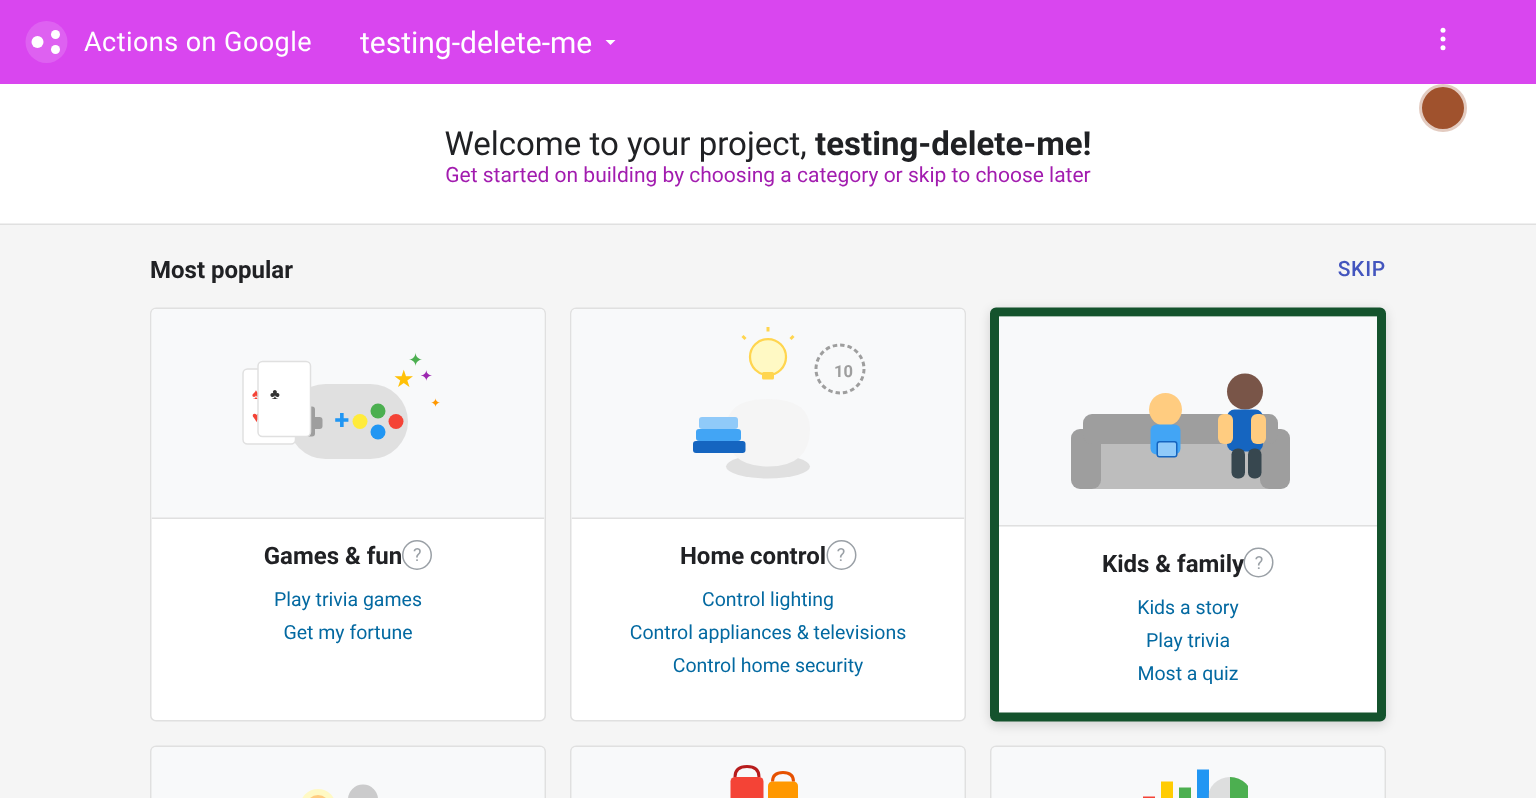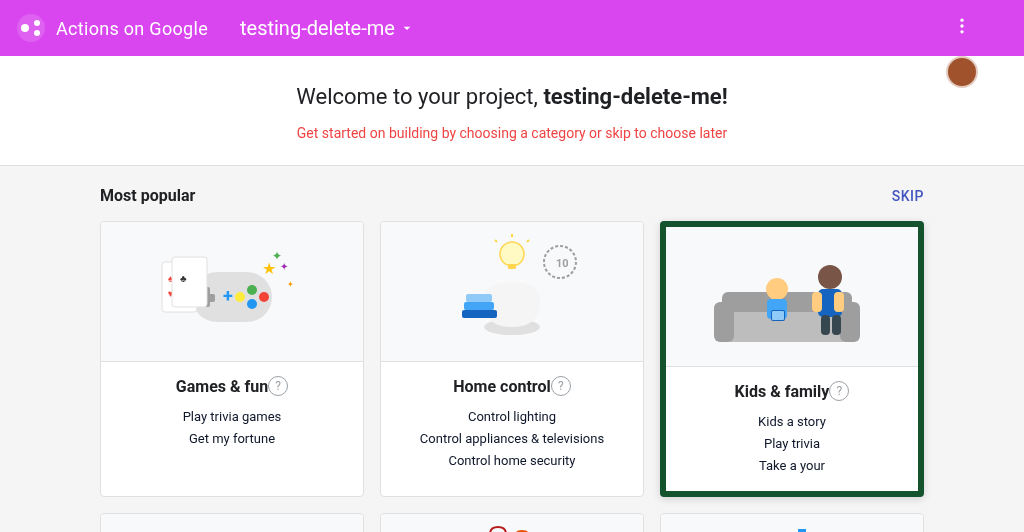--- a/index.html
+++ b/index.html
@@ -76,26 +76,26 @@
     .welcome-banner {
       background: white;
       text-align: center;
       padding: 28px 20px 24px;
       border-bottom: 1px solid #e0e0e0;
     }
     .welcome-title {
       font-size: 22px;
       color: #202124;
       font-weight: 400;
-      margin-bottom: 16px;
+      margin-bottom: 0;
     }
     .welcome-title strong { font-weight: 700; }
     .welcome-subtitle {
       font-size: 14px;
-      color: #ef4444;
+      color: #a21caf;
     }
 
     
     .main-content {
       padding: 20px 100px;
       background: #f5f5f5;
     }
     .section-header {
       display: flex;
       align-items: center;
@@ -164,21 +164,21 @@
       display: flex;
       align-items: center;
       justify-content: center;
       color: #9aa0a6;
       font-size: 12px;
       cursor: pointer;
       flex-shrink: 0;
     }
     .card-items {
       text-align: center;
-      color: #0f172a;
+      color: #0369a1;
       font-size: 13px;
       line-height: 1.7;
     }
 
     
     .bottom-row {
       display: grid;
       grid-template-columns: repeat(3, 1fr);
       gap: 16px;
       margin-top: 16px;
@@ -350,21 +350,21 @@
         </svg>
       </div>
       <div class="card-body">
         <div class="card-title-row">
           <span class="card-title">Kids &amp; family</span>
           <div class="help-icon">?</div>
         </div>
         <div class="card-items">
           <div>Kids a story</div>
           <div>Play trivia</div>
-          <div>Take a your</div>
+          <div>Most a quiz</div>
         </div>
       </div>
     </div>
 
   </div>
 
   <div class="bottom-row">
     <div class="card-partial">
       <div class="card-partial-image">
         <svg width="80" height="50" viewBox="0 0 80 50" fill="none">

